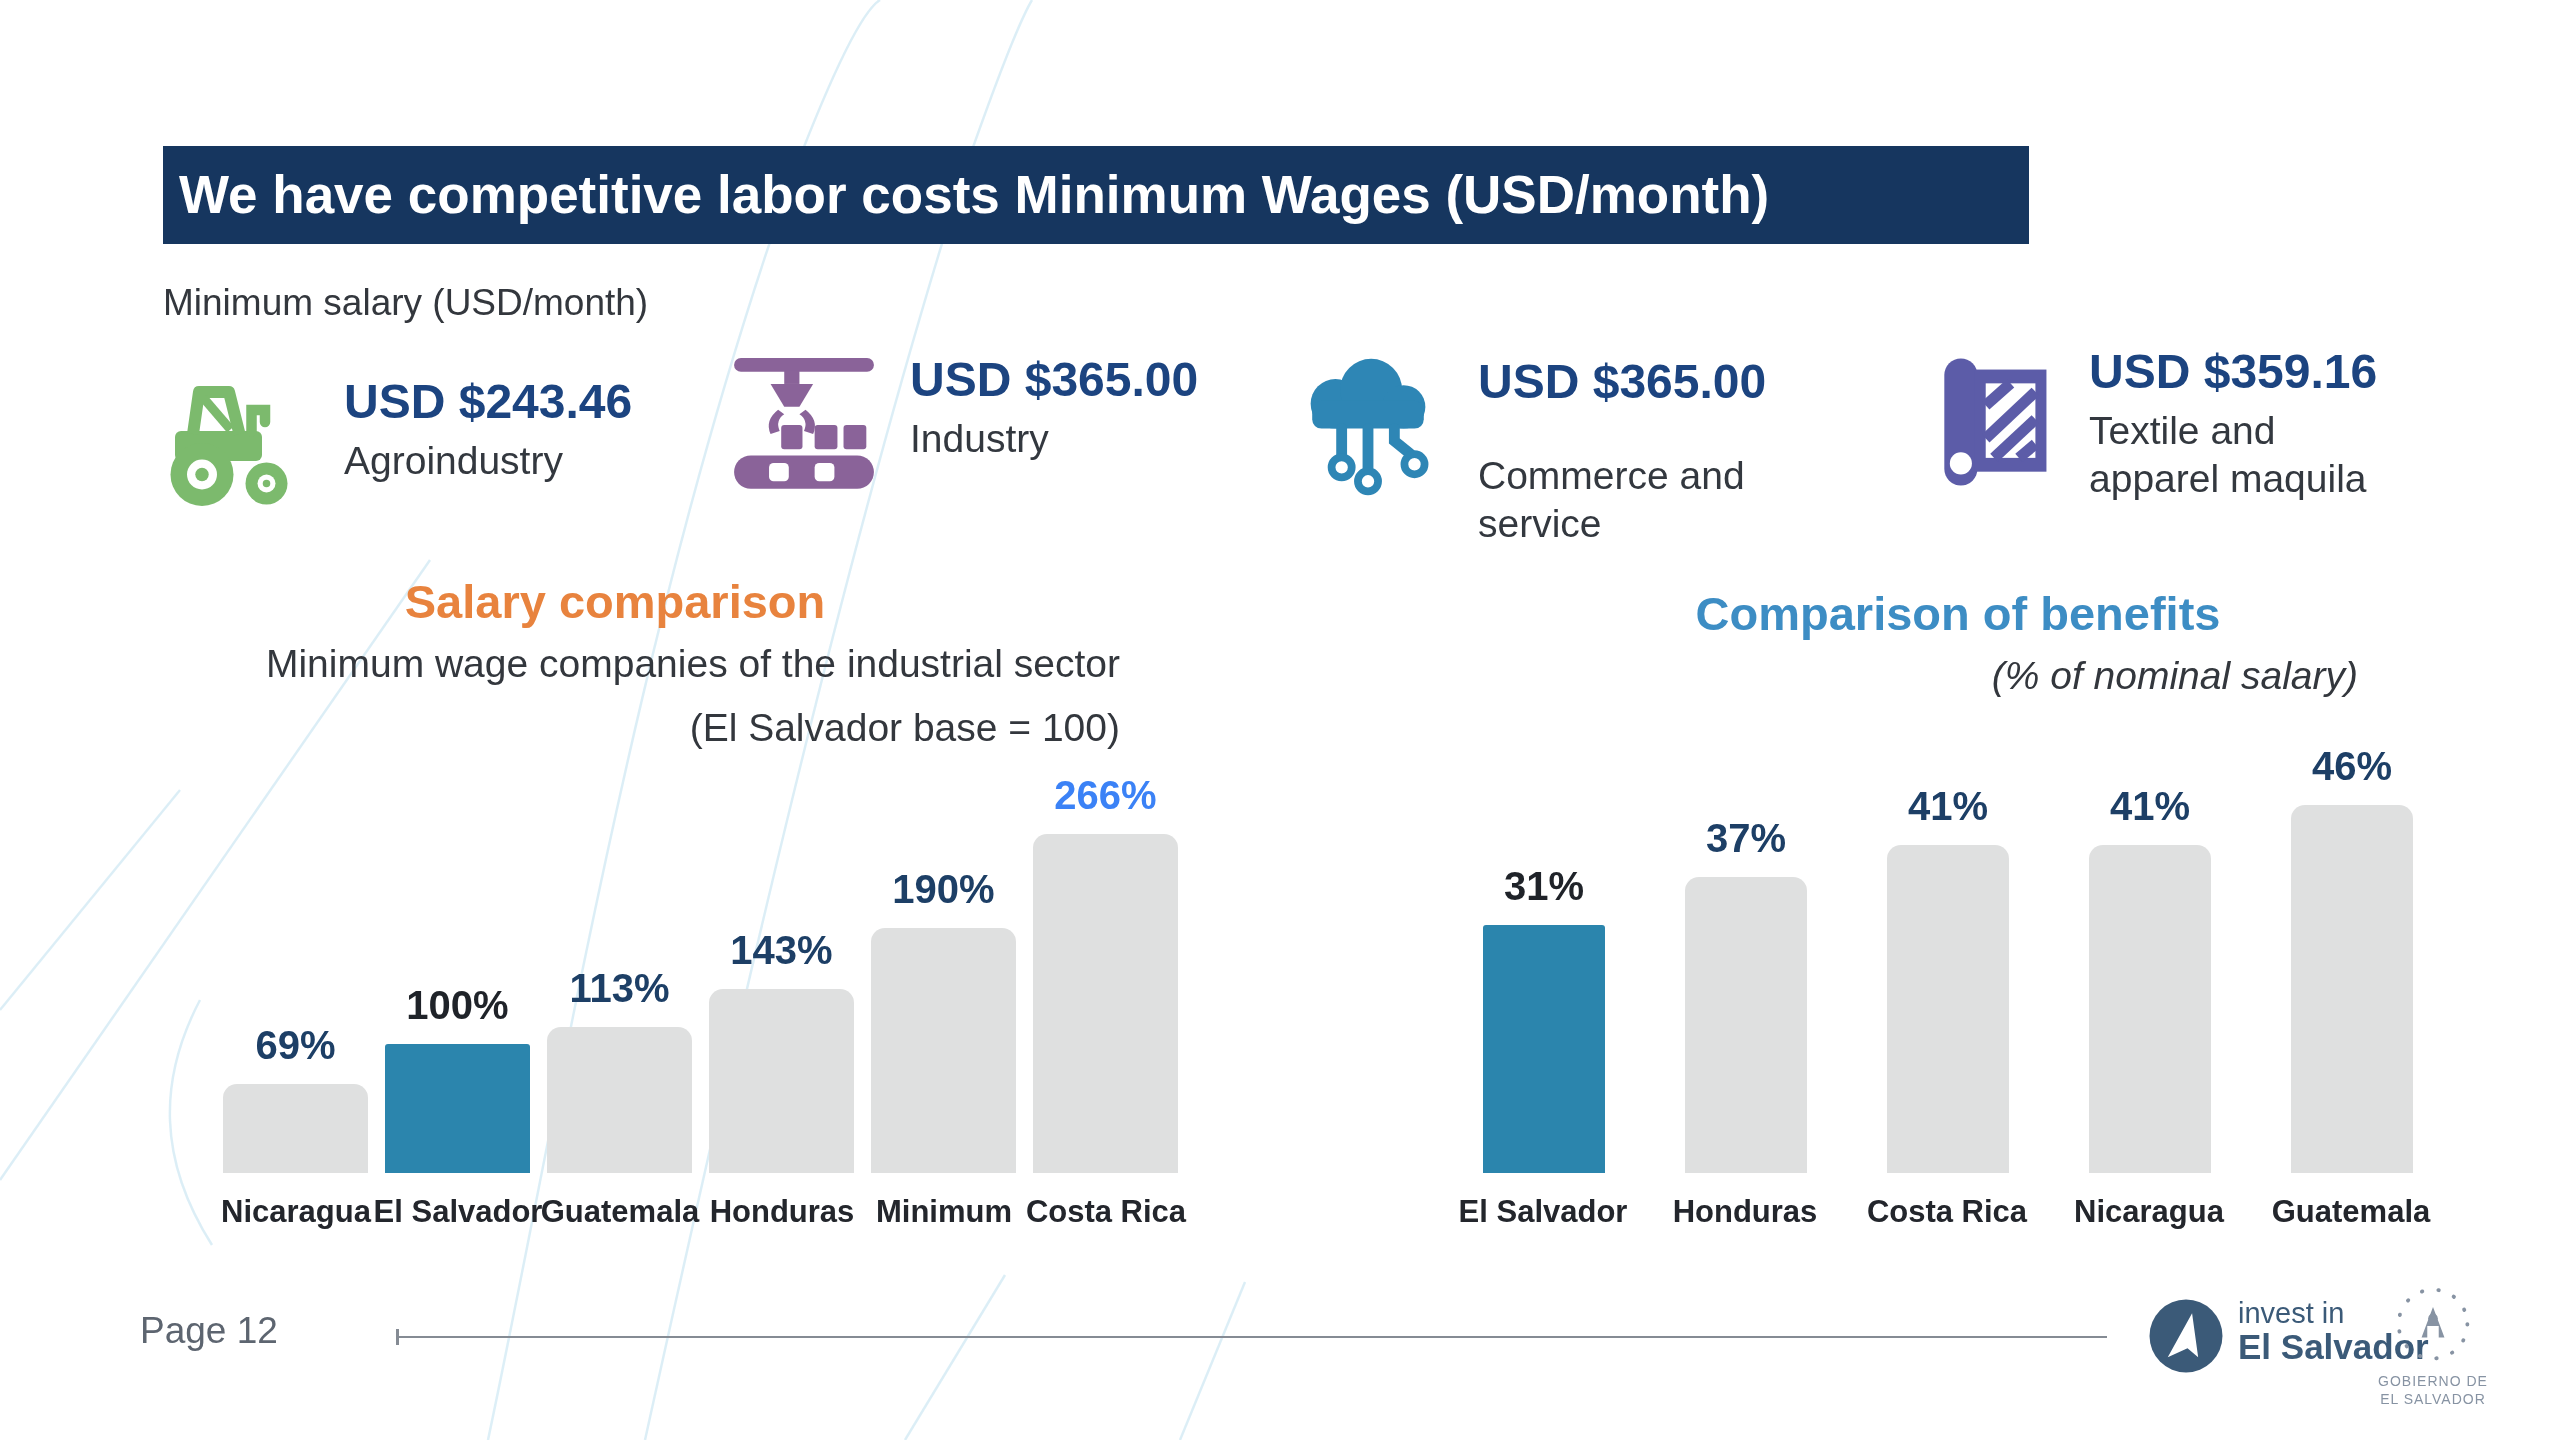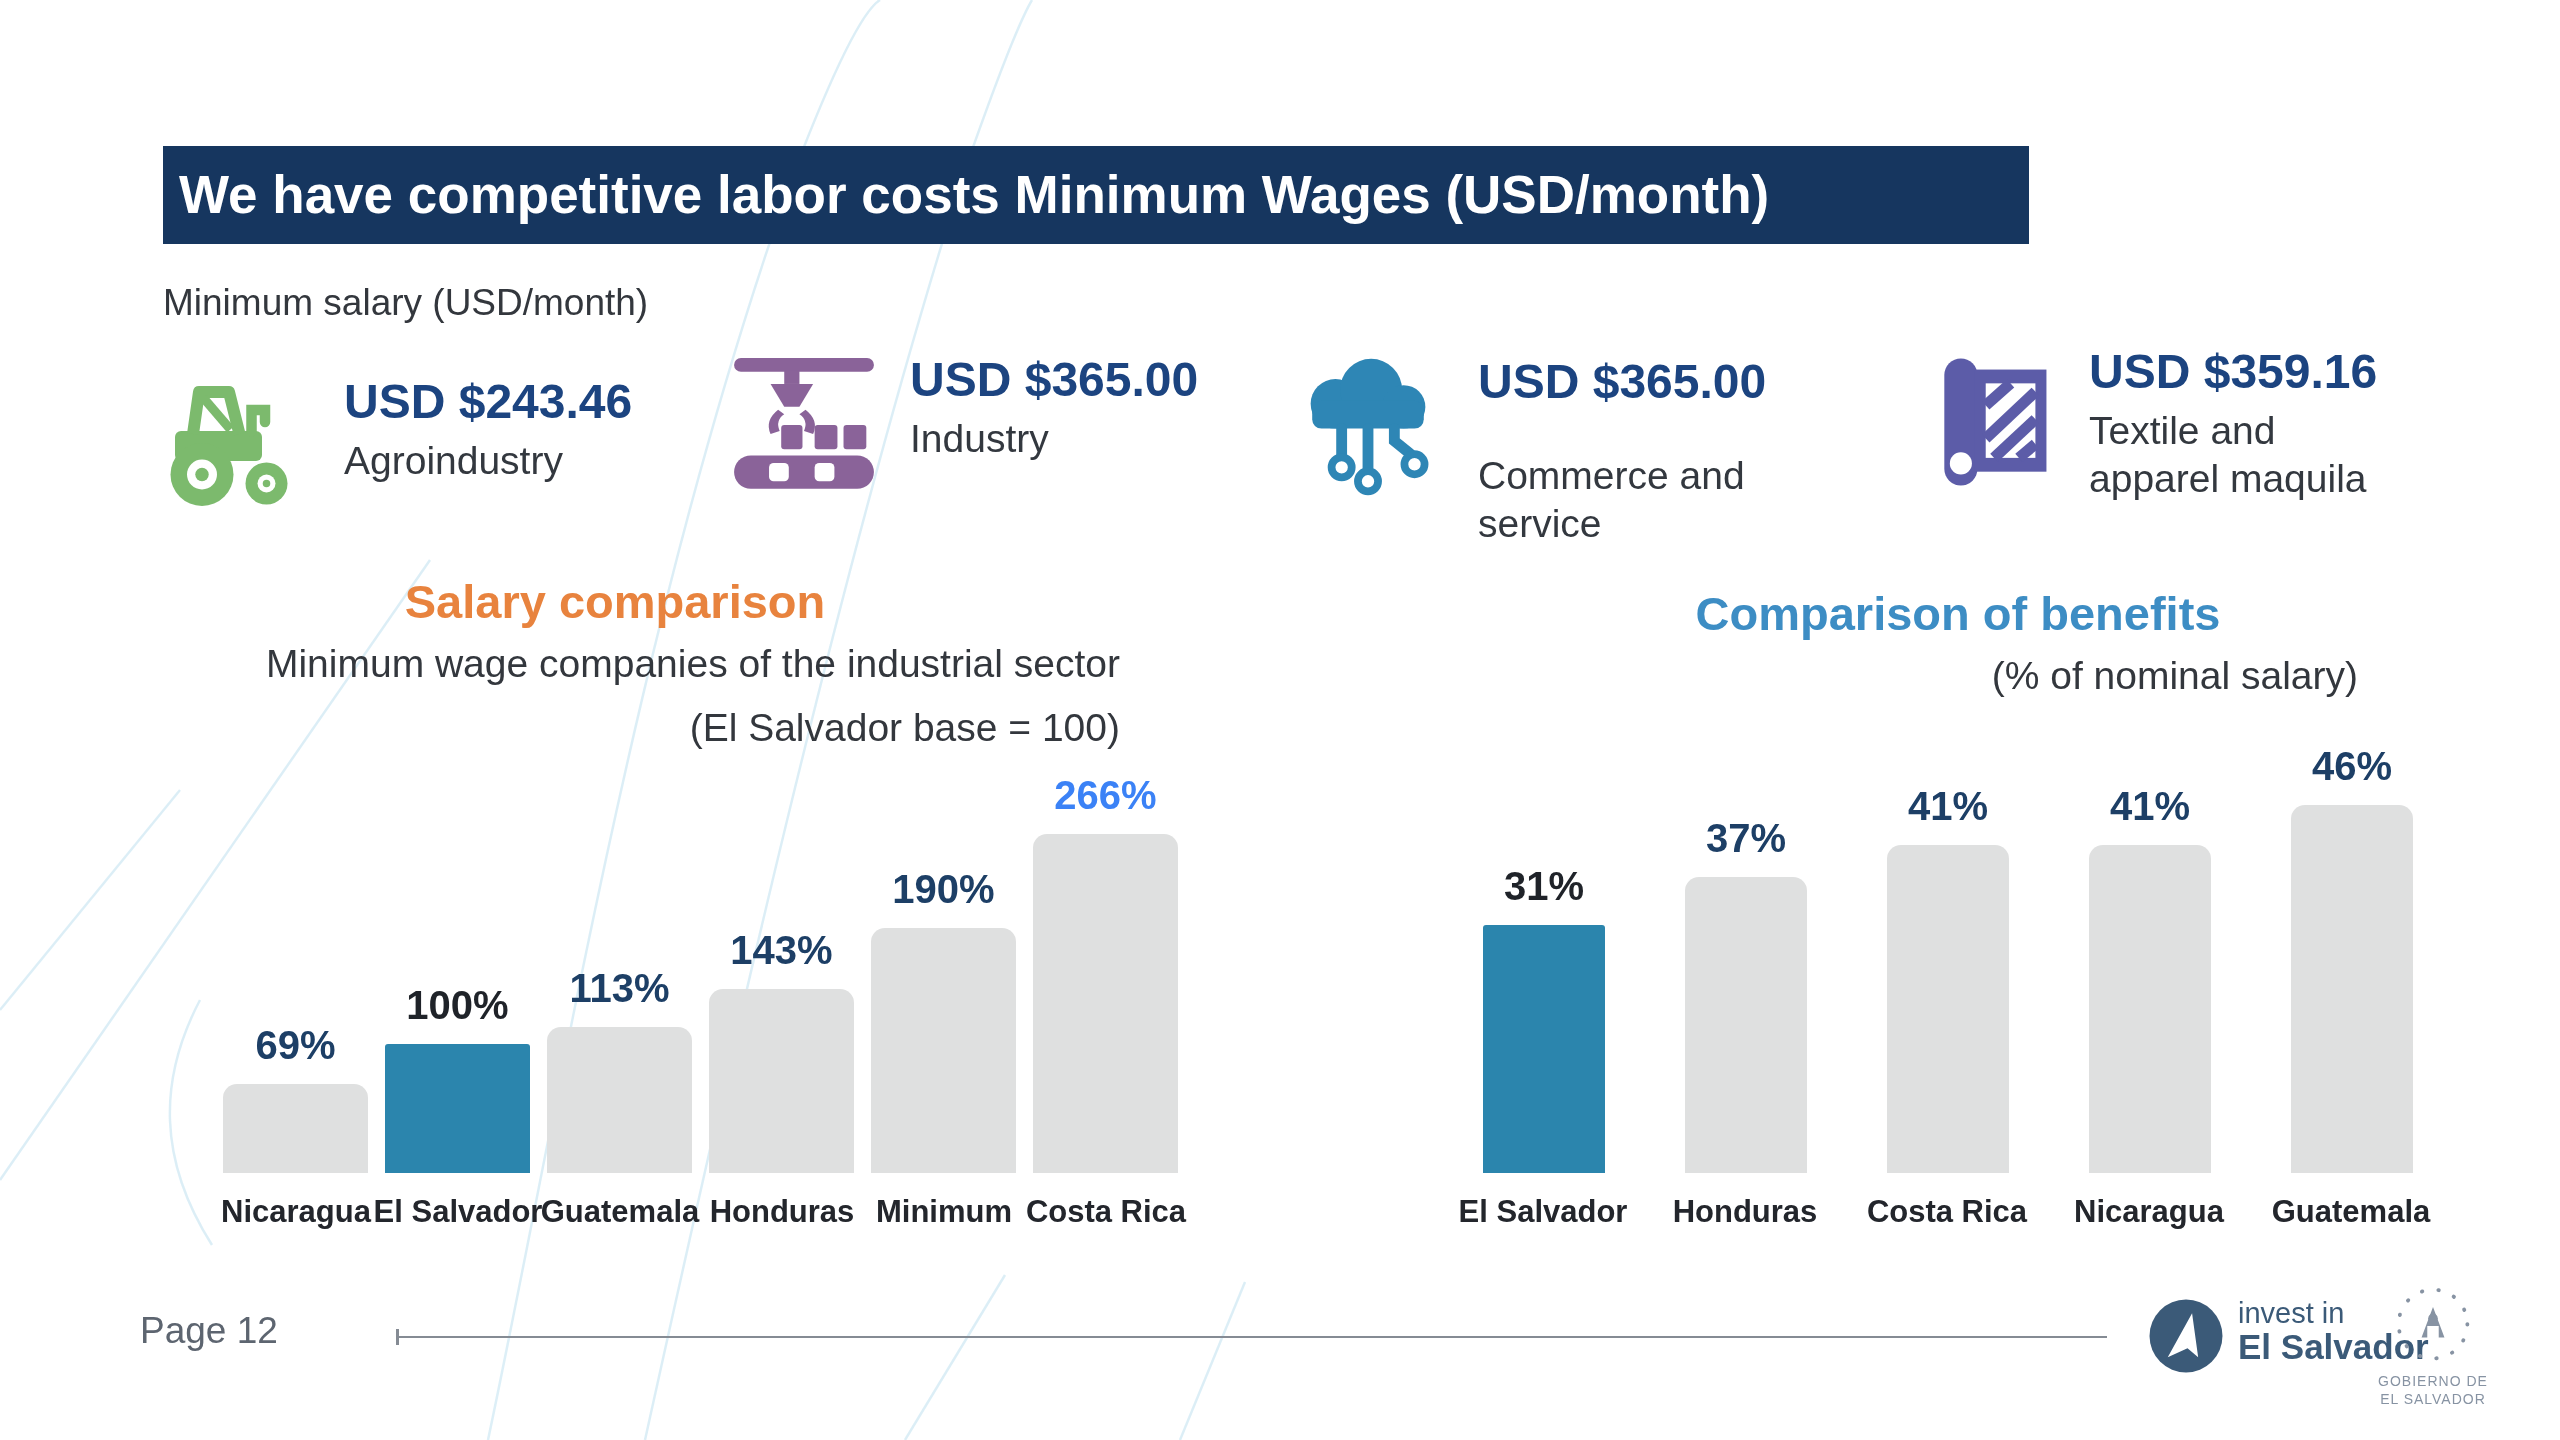--- a/index.html
+++ b/index.html
@@ -31,21 +31,21 @@
   #sector-3{left:1925px;top:338px;gap:26px;}
   #sector-3 .lbl{max-width:320px;}
 
   
   .c-title{position:absolute;z-index:1;text-align:center;font-size:47px;font-weight:bold;}
   .c-sub{position:absolute;z-index:1;text-align:right;font-size:39px;color:#33373d;}
   #left-title{left:160px;top:574px;width:910px;color:#e8833e;}
   #left-sub1{left:110px;top:642px;width:1010px;}
   #left-sub2{left:110px;top:706px;width:1010px;}
   #right-title{left:1558px;top:586px;width:800px;color:#3d8dc4;}
-  #right-sub1{left:1558px;top:654px;width:800px;}
+  #right-sub1{left:1558px;top:654px;width:800px;font-style:italic;}
 
   
   .bars{position:absolute;z-index:1;display:flex;align-items:flex-end;}
   #left-bars{left:223px;top:773px;width:1015px;height:400px;gap:17px;}
   #right-bars{left:1483px;top:743px;width:930px;height:430px;gap:80px;}
   .bar-col{display:flex;flex-direction:column;justify-content:flex-end;align-items:center;height:100%;}
   #left-bars .bar-col{width:145px;}
   #right-bars .bar-col{width:122px;}
   .bar-val{font-size:40px;font-weight:bold;margin-bottom:16px;white-space:nowrap;}
   .bar-rect{width:100%;}

